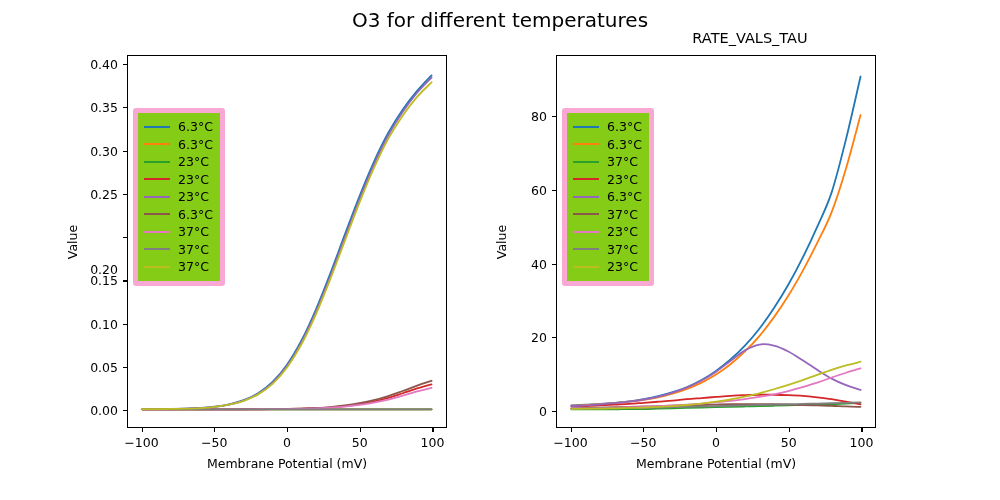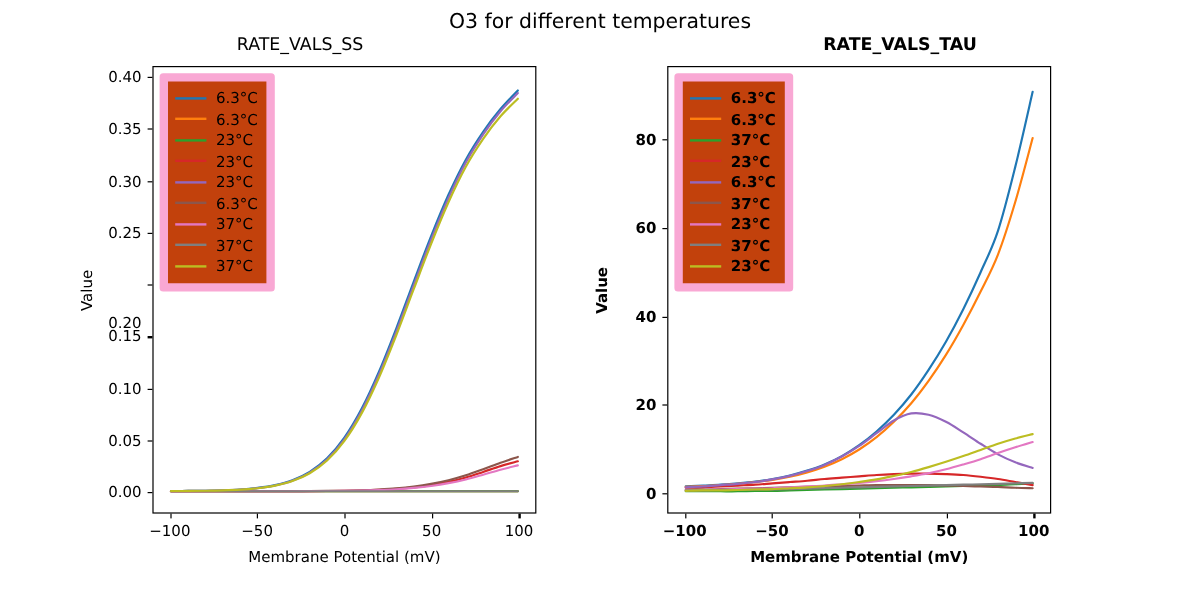--- a/index.html
+++ b/index.html
@@ -18,30 +18,30 @@
     width: 1000px;
     height: 500px;
     background: #ffffff;
   }
   .suptitle {
     position: absolute;
     top: 8px;
     left: 0;
     width: 1000px;
     text-align: center;
-    font-size: 17px;
+    font-size: 20px;
     color: #000000;
   }
   .panel {
     position: absolute;
     top: 0;
     height: 500px;
   }
   #panel-left  { left: 0px;   width: 500px; }
-  #panel-right { left: 500px; width: 500px; font-weight: bold; }
+  #panel-right { left: 500px; width: 500px; }
 
   .axes-title {
     position: absolute;
     top: 30px;
     width: 100%;
     text-align: center;
     font-size: 14.5px;
     color: #000000;
   }
   .plot-area {
@@ -106,25 +106,26 @@
     font-size: 12.5px;
     color: #000000;
     transform-origin: left top;
     transform: rotate(-90deg);
     white-space: nowrap;
   }
 
   
   .legend {
     position: absolute;
-    border: 7px solid #f9a8d4;
+    border: 5px solid #f9a8d4;
     border-radius: 3px;
-    background: #c2410c;
+    background: #84cc16;
     padding: 5px 7px 5px 6px;
     box-sizing: border-box;
+    margin-top: 47px;
   }
   .legend-row {
     display: flex;
     align-items: center;
     height: 17.5px;
   }
   .legend-swatch {
     width: 26px;
     height: 2px;
     margin-right: 8px;
@@ -137,21 +138,20 @@
   }
 </style>
 </head>
 <body>
 
 <div id="figure">
 
   <div class="suptitle">O3 for different temperatures</div>
 
   <div class="panel" id="panel-left">
-    <div class="axes-title">RATE_VALS_SS</div>
     <div class="ylabel" id="ylabel-left" style="left: 65px; top: 241.5px; transform: rotate(-90deg) translateX(-50%);">Value</div>
     <div class="xlabel" id="xlabel-left" style="left: 127px; width: 320px; top: 456px;">Membrane Potential (mV)</div>
     <div class="plot-area" id="plot-left">
       <svg class="plot-svg" id="svg-left" viewBox="0 0 320 373" preserveAspectRatio="none">
           <path d="M 14.55 355.09 C 16.97 355.07, 24.24 355.04, 29.09 355.00 C 33.94 354.96, 38.79 354.91, 43.64 354.83 C 48.48 354.74, 53.33 354.65, 58.18 354.48 C 63.03 354.31, 67.88 354.12, 72.73 353.79 C 77.58 353.46, 82.42 353.10, 87.27 352.49 C 92.12 351.88, 96.97 351.23, 101.82 350.15 C 106.67 349.07, 111.52 347.86, 116.36 346.00 C 121.21 344.14, 126.06 342.05, 130.91 338.99 C 135.76 335.93, 140.61 332.43, 145.45 327.65 C 150.30 322.88, 155.15 317.28, 160.00 310.34 C 164.85 303.41, 169.70 295.27, 174.55 286.02 C 179.39 276.78, 184.24 266.12, 189.09 254.87 C 193.94 243.62, 198.79 231.07, 203.64 218.52 C 208.48 205.97, 213.33 192.41, 218.18 179.58 C 223.03 166.74, 227.88 153.61, 232.73 141.50 C 237.58 129.38, 242.42 117.55, 247.27 106.88 C 252.12 96.21, 256.97 86.25, 261.82 77.46 C 266.67 68.66, 271.52 61.16, 276.36 54.09 C 281.21 47.02, 286.06 40.82, 290.91 35.05 C 295.76 29.28, 303.03 22.07, 305.45 19.47" fill="none" stroke="#1f77b4" stroke-width="1.8" stroke-linecap="round" stroke-linejoin="round" vector-effect="non-scaling-stroke"></path>
           <path d="M 14.55 355.26 C 16.97 355.26, 24.24 355.26, 29.09 355.26 C 33.94 355.26, 38.79 355.26, 43.64 355.26 C 48.48 355.26, 53.33 355.26, 58.18 355.26 C 63.03 355.26, 67.88 355.26, 72.73 355.26 C 77.58 355.26, 82.42 355.26, 87.27 355.26 C 92.12 355.26, 96.97 355.26, 101.82 355.26 C 106.67 355.26, 111.52 355.26, 116.36 355.26 C 121.21 355.26, 126.06 355.26, 130.91 355.26 C 135.76 355.26, 140.61 355.26, 145.45 355.26 C 150.30 355.26, 155.15 355.26, 160.00 355.26 C 164.85 355.26, 169.70 355.26, 174.55 355.26 C 179.39 355.26, 184.24 355.26, 189.09 355.26 C 193.94 355.26, 198.79 355.26, 203.64 355.26 C 208.48 355.26, 213.33 355.26, 218.18 355.26 C 223.03 355.26, 227.88 355.26, 232.73 355.26 C 237.58 355.26, 242.42 355.26, 247.27 355.26 C 252.12 355.26, 256.97 355.26, 261.82 355.26 C 266.67 355.26, 271.52 355.26, 276.36 355.26 C 281.21 355.26, 286.06 355.26, 290.91 355.26 C 295.76 355.26, 303.03 355.26, 305.45 355.26" fill="none" stroke="#ff7f0e" stroke-width="1.8" stroke-linecap="round" stroke-linejoin="round" vector-effect="non-scaling-stroke"></path>
           <path d="M 14.55 355.26 C 16.97 355.26, 24.24 355.26, 29.09 355.26 C 33.94 355.26, 38.79 355.26, 43.64 355.26 C 48.48 355.26, 53.33 355.26, 58.18 355.26 C 63.03 355.26, 67.88 355.26, 72.73 355.26 C 77.58 355.26, 82.42 355.26, 87.27 355.26 C 92.12 355.26, 96.97 355.26, 101.82 355.26 C 106.67 355.26, 111.52 355.26, 116.36 355.26 C 121.21 355.26, 126.06 355.26, 130.91 355.26 C 135.76 355.26, 140.61 355.26, 145.45 355.26 C 150.30 355.26, 155.15 355.26, 160.00 355.26 C 164.85 355.26, 169.70 355.26, 174.55 355.26 C 179.39 355.26, 184.24 355.26, 189.09 355.26 C 193.94 355.26, 198.79 355.26, 203.64 355.26 C 208.48 355.26, 213.33 355.26, 218.18 355.26 C 223.03 355.26, 227.88 355.26, 232.73 355.26 C 237.58 355.26, 242.42 355.26, 247.27 355.26 C 252.12 355.26, 256.97 355.26, 261.82 355.26 C 266.67 355.26, 271.52 355.26, 276.36 355.26 C 281.21 355.26, 286.06 355.26, 290.91 355.26 C 295.76 355.26, 303.03 355.26, 305.45 355.26" fill="none" stroke="#2ca02c" stroke-width="1.8" stroke-linecap="round" stroke-linejoin="round" vector-effect="non-scaling-stroke"></path>
           <path d="M 14.55 355.26 C 16.97 355.26, 24.24 355.26, 29.09 355.26 C 33.94 355.26, 38.79 355.26, 43.64 355.26 C 48.48 355.26, 53.33 355.26, 58.18 355.26 C 63.03 355.26, 67.88 355.26, 72.73 355.26 C 77.58 355.26, 82.42 355.26, 87.27 355.26 C 92.12 355.26, 96.97 355.27, 101.82 355.26 C 106.67 355.24, 111.52 355.19, 116.36 355.17 C 121.21 355.16, 126.06 355.19, 130.91 355.17 C 135.76 355.16, 140.61 355.13, 145.45 355.09 C 150.30 355.04, 155.15 354.98, 160.00 354.91 C 164.85 354.84, 169.70 354.78, 174.55 354.65 C 179.39 354.52, 184.24 354.35, 189.09 354.13 C 193.94 353.92, 198.79 353.70, 203.64 353.35 C 208.48 353.01, 213.33 352.59, 218.18 352.06 C 223.03 351.52, 227.88 350.92, 232.73 350.15 C 237.58 349.39, 242.42 348.54, 247.27 347.47 C 252.12 346.40, 256.97 345.15, 261.82 343.75 C 266.67 342.35, 271.52 340.66, 276.36 339.08 C 281.21 337.49, 286.06 335.71, 290.91 334.23 C 295.76 332.74, 303.03 330.84, 305.45 330.16" fill="none" stroke="#d62728" stroke-width="1.8" stroke-linecap="round" stroke-linejoin="round" vector-effect="non-scaling-stroke"></path>
           <path d="M 14.55 355.09 C 16.97 355.07, 24.24 355.04, 29.09 355.00 C 33.94 354.96, 38.79 354.91, 43.64 354.83 C 48.48 354.74, 53.33 354.64, 58.18 354.48 C 63.03 354.32, 67.88 354.18, 72.73 353.87 C 77.58 353.57, 82.42 353.24, 87.27 352.66 C 92.12 352.09, 96.97 351.45, 101.82 350.41 C 106.67 349.37, 111.52 348.22, 116.36 346.43 C 121.21 344.64, 126.06 342.64, 130.91 339.68 C 135.76 336.72, 140.61 333.33, 145.45 328.69 C 150.30 324.05, 155.15 318.61, 160.00 311.81 C 164.85 305.02, 169.70 297.02, 174.55 287.93 C 179.39 278.84, 184.24 268.40, 189.09 257.29 C 193.94 246.19, 198.79 233.74, 203.64 221.29 C 208.48 208.84, 213.33 195.40, 218.18 182.61 C 223.03 169.81, 227.88 156.69, 232.73 144.53 C 237.58 132.37, 242.42 120.42, 247.27 109.65 C 252.12 98.88, 256.97 88.78, 261.82 79.88 C 266.67 70.98, 271.52 63.41, 276.36 56.25 C 281.21 49.10, 286.06 42.72, 290.91 36.95 C 295.76 31.18, 303.03 24.19, 305.45 21.64" fill="none" stroke="#9467bd" stroke-width="1.8" stroke-linecap="round" stroke-linejoin="round" vector-effect="non-scaling-stroke"></path>
           <path d="M 14.55 355.26 C 16.97 355.26, 24.24 355.26, 29.09 355.26 C 33.94 355.26, 38.79 355.26, 43.64 355.26 C 48.48 355.26, 53.33 355.26, 58.18 355.26 C 63.03 355.26, 67.88 355.26, 72.73 355.26 C 77.58 355.26, 82.42 355.27, 87.27 355.26 C 92.12 355.24, 96.97 355.19, 101.82 355.17 C 106.67 355.16, 111.52 355.19, 116.36 355.17 C 121.21 355.16, 126.06 355.11, 130.91 355.09 C 135.76 355.06, 140.61 355.04, 145.45 355.00 C 150.30 354.96, 155.15 354.91, 160.00 354.83 C 164.85 354.74, 169.70 354.64, 174.55 354.48 C 179.39 354.32, 184.24 354.13, 189.09 353.87 C 193.94 353.61, 198.79 353.34, 203.64 352.92 C 208.48 352.50, 213.33 352.00, 218.18 351.36 C 223.03 350.73, 227.88 349.99, 232.73 349.11 C 237.58 348.23, 242.42 347.28, 247.27 346.09 C 252.12 344.89, 256.97 343.47, 261.82 341.93 C 266.67 340.39, 271.52 338.57, 276.36 336.83 C 281.21 335.08, 286.06 333.18, 290.91 331.46 C 295.76 329.74, 303.03 327.35, 305.45 326.53" fill="none" stroke="#8c564b" stroke-width="1.8" stroke-linecap="round" stroke-linejoin="round" vector-effect="non-scaling-stroke"></path>

